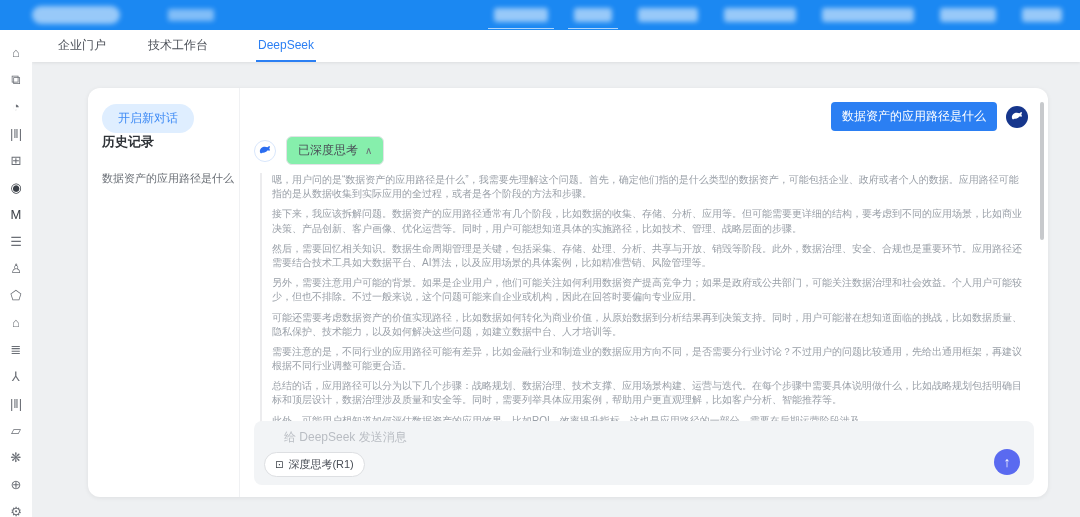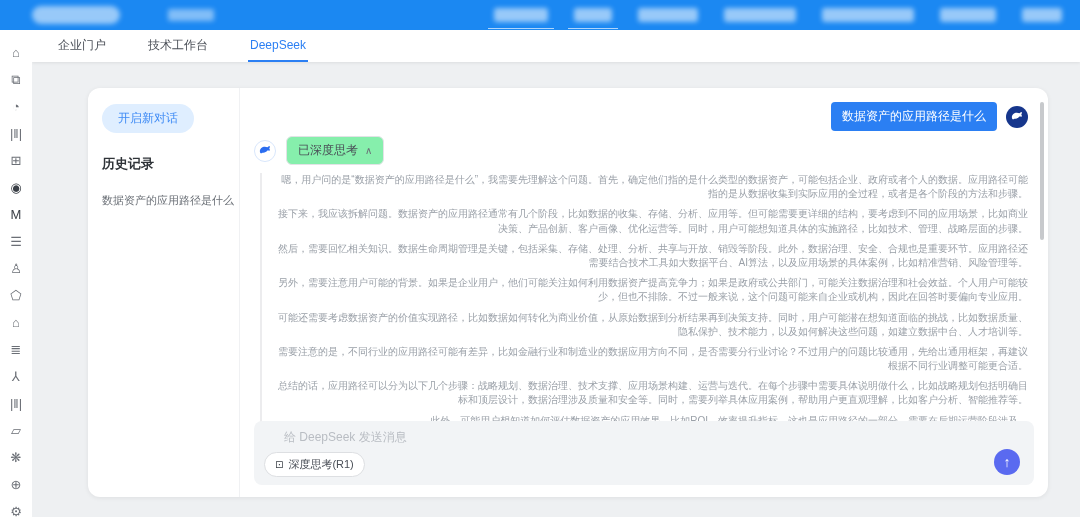--- a/index.html
+++ b/index.html
@@ -26,51 +26,51 @@
   .rail .ricon { width:16px; height:14px; font-size:13px; line-height:14px; color:#6b6f76;
     text-align:center; cursor:pointer; flex:0 0 auto; }
   .rail .ricon.dark { color:#3a3f46; }
 
   
   .tabbar { position:absolute; left:32px; top:30px; width:1048px; height:32px; background:#fff;
     display:flex; align-items:stretch; padding-left:24px; gap:38px;
     box-shadow:0 1px 3px rgba(0,0,0,.08); z-index:10;text-align:right; }
   .tab { display:flex; align-items:center; font-size:12px; color:#4a4f57; cursor:pointer;
     border-bottom:2px solid transparent; padding:0 2px; }
-  .tab.active { color:#2b7ff3; border-bottom-color:#2b7ff3; }
+  .tab.active { color:#2b7ff3; border-bottom-color:#2b7ff3;margin-left:8px; }
 
   
   .workspace { position:absolute; left:32px; top:62px; width:1048px; height:455px; background:#eef0f2; }
   .card { position:absolute; left:56px; top:26px; width:960px; height:409px; background:#fff;
     border-radius:12px; box-shadow:0 1px 5px rgba(0,0,0,.07); display:flex; overflow:hidden; }
 
   
   .hist { width:152px; border-right:1px solid #f0f1f3; padding:16px 14px; flex:0 0 auto; }
   .new-chat { display:inline-block; background:#dfeeff; color:#3d8af5; font-size:12px;
     padding:6px 16px; border-radius:15px; cursor:pointer; }
-  .hist-title { font-size:13px; font-weight:bold; color:#2f3338; margin-top:22px; }
+  .hist-title { font-size:13px; font-weight:bold; color:#2f3338; }
   .hist-item { font-size:11px; color:#6a6f76; margin-top:20px; cursor:pointer; white-space:nowrap; }
 
   
   .chat { position:relative; flex:1; padding:14px 20px 12px 14px; }
   .user-row { display:flex; justify-content:flex-end; align-items:center; gap:9px; }
   .user-bubble { background:#2b7ff3; color:#fff; font-size:12px; padding:6px 11px; border-radius:4px; }
   .avatar { width:22px; height:22px; border-radius:50%; display:flex; align-items:center;
     justify-content:center; flex:0 0 auto; }
   .avatar.user { background:#16368c; }
   .avatar.ai { background:#fff; border:1px solid #d8e6fb; }
   .avatar svg { width:15px; height:15px; }
 
   .ai-row { display:flex; align-items:center; gap:10px; margin-top:5px; }
   .toggle-btn { display:flex; align-items:center; gap:7px; border:1px solid #e2e3e6; background:#86efac;
     border-radius:6px; padding:5px 11px; font-size:12px; color:#4a4f57; cursor:pointer; }
   .toggle-btn .caret { font-size:10px; color:#6a6f76; }
 
   .thought { margin:8px 0 0 6px; padding-left:10px; border-left:2px solid #ececee;
-    height:254px; overflow:hidden; color:#9aa0a8; font-size:10px; line-height:1.42;text-align:right; }
+    height:254px; overflow:hidden; color:#9aa0a8; font-size:10px; line-height:1.42; }
   .thought p { margin-bottom:6px; }
 
   .scroll-thumb { position:absolute; right:4px; top:14px; width:4px; height:138px;
     background:#c7c9cc; border-radius:2px; cursor:pointer; }
 
   
   .composer { position:absolute; left:14px; right:14px; bottom:12px; height:64px;
     background:#f2f4f6; border-radius:8px; padding:8px 10px; }
   .composer textarea { width:70%; height:20px; background:transparent; border:none; outline:none;
     resize:none; font-size:12px; color:#333; font-family:"Liberation Sans","DejaVu Sans",sans-serif;margin-left:20px; }

